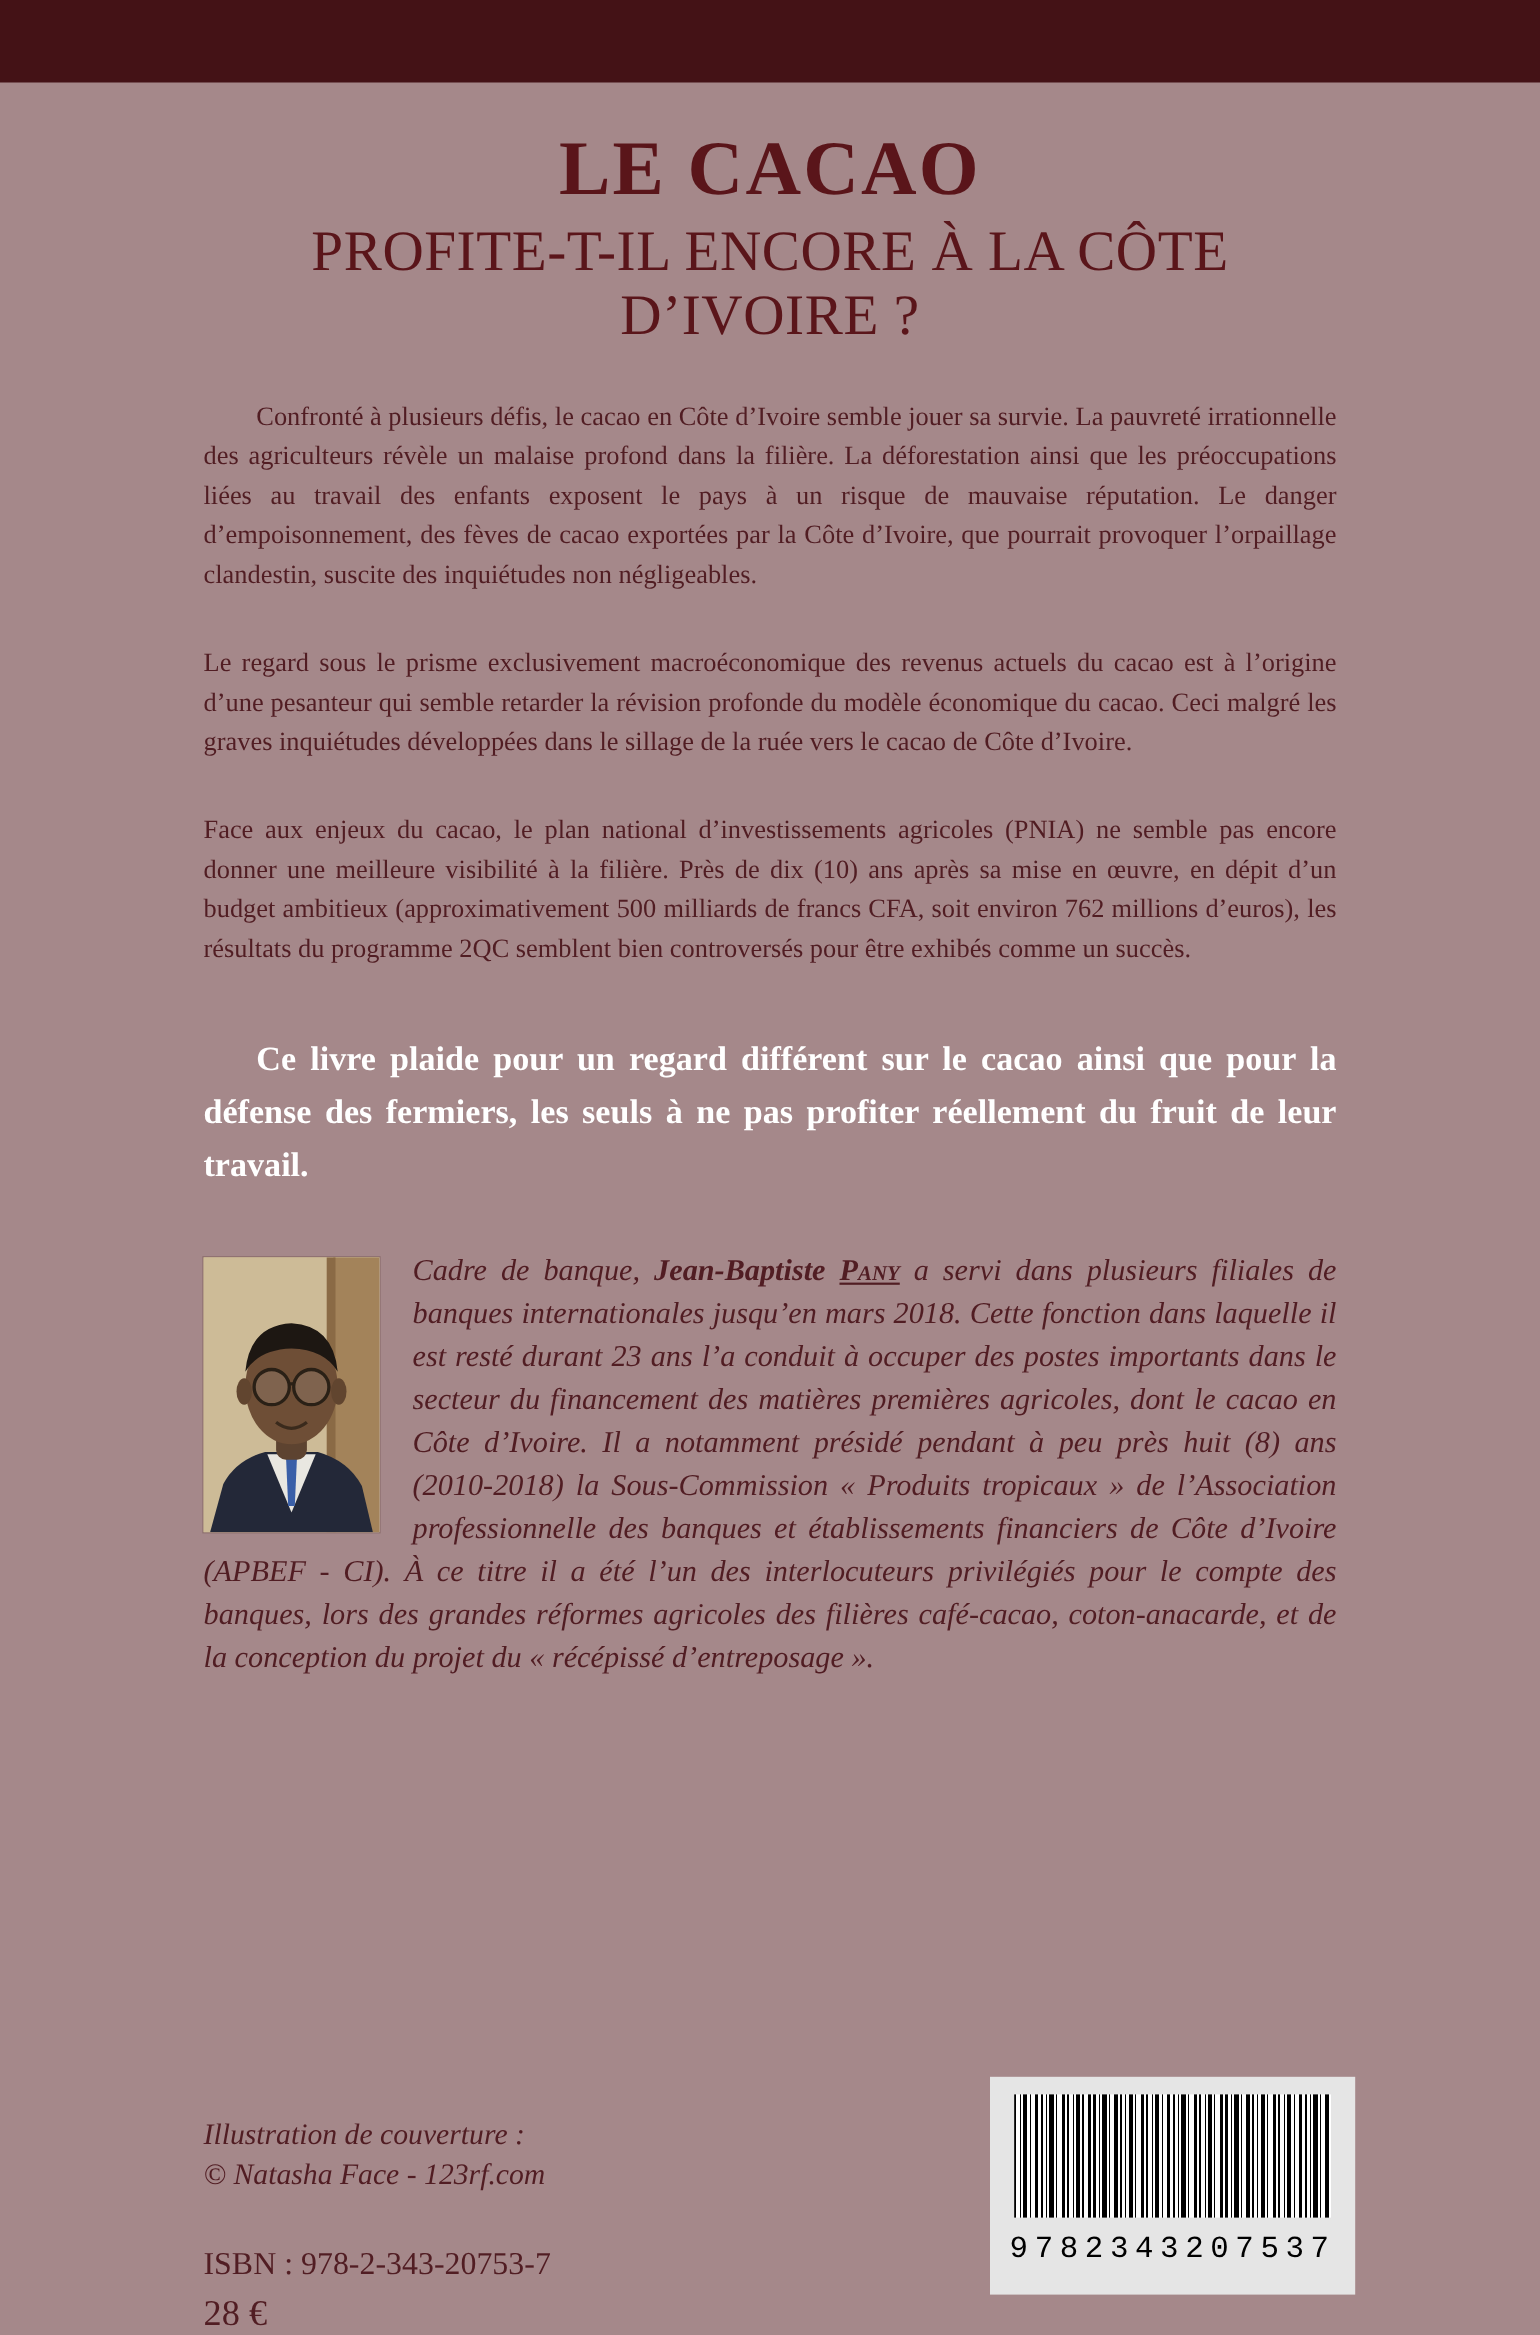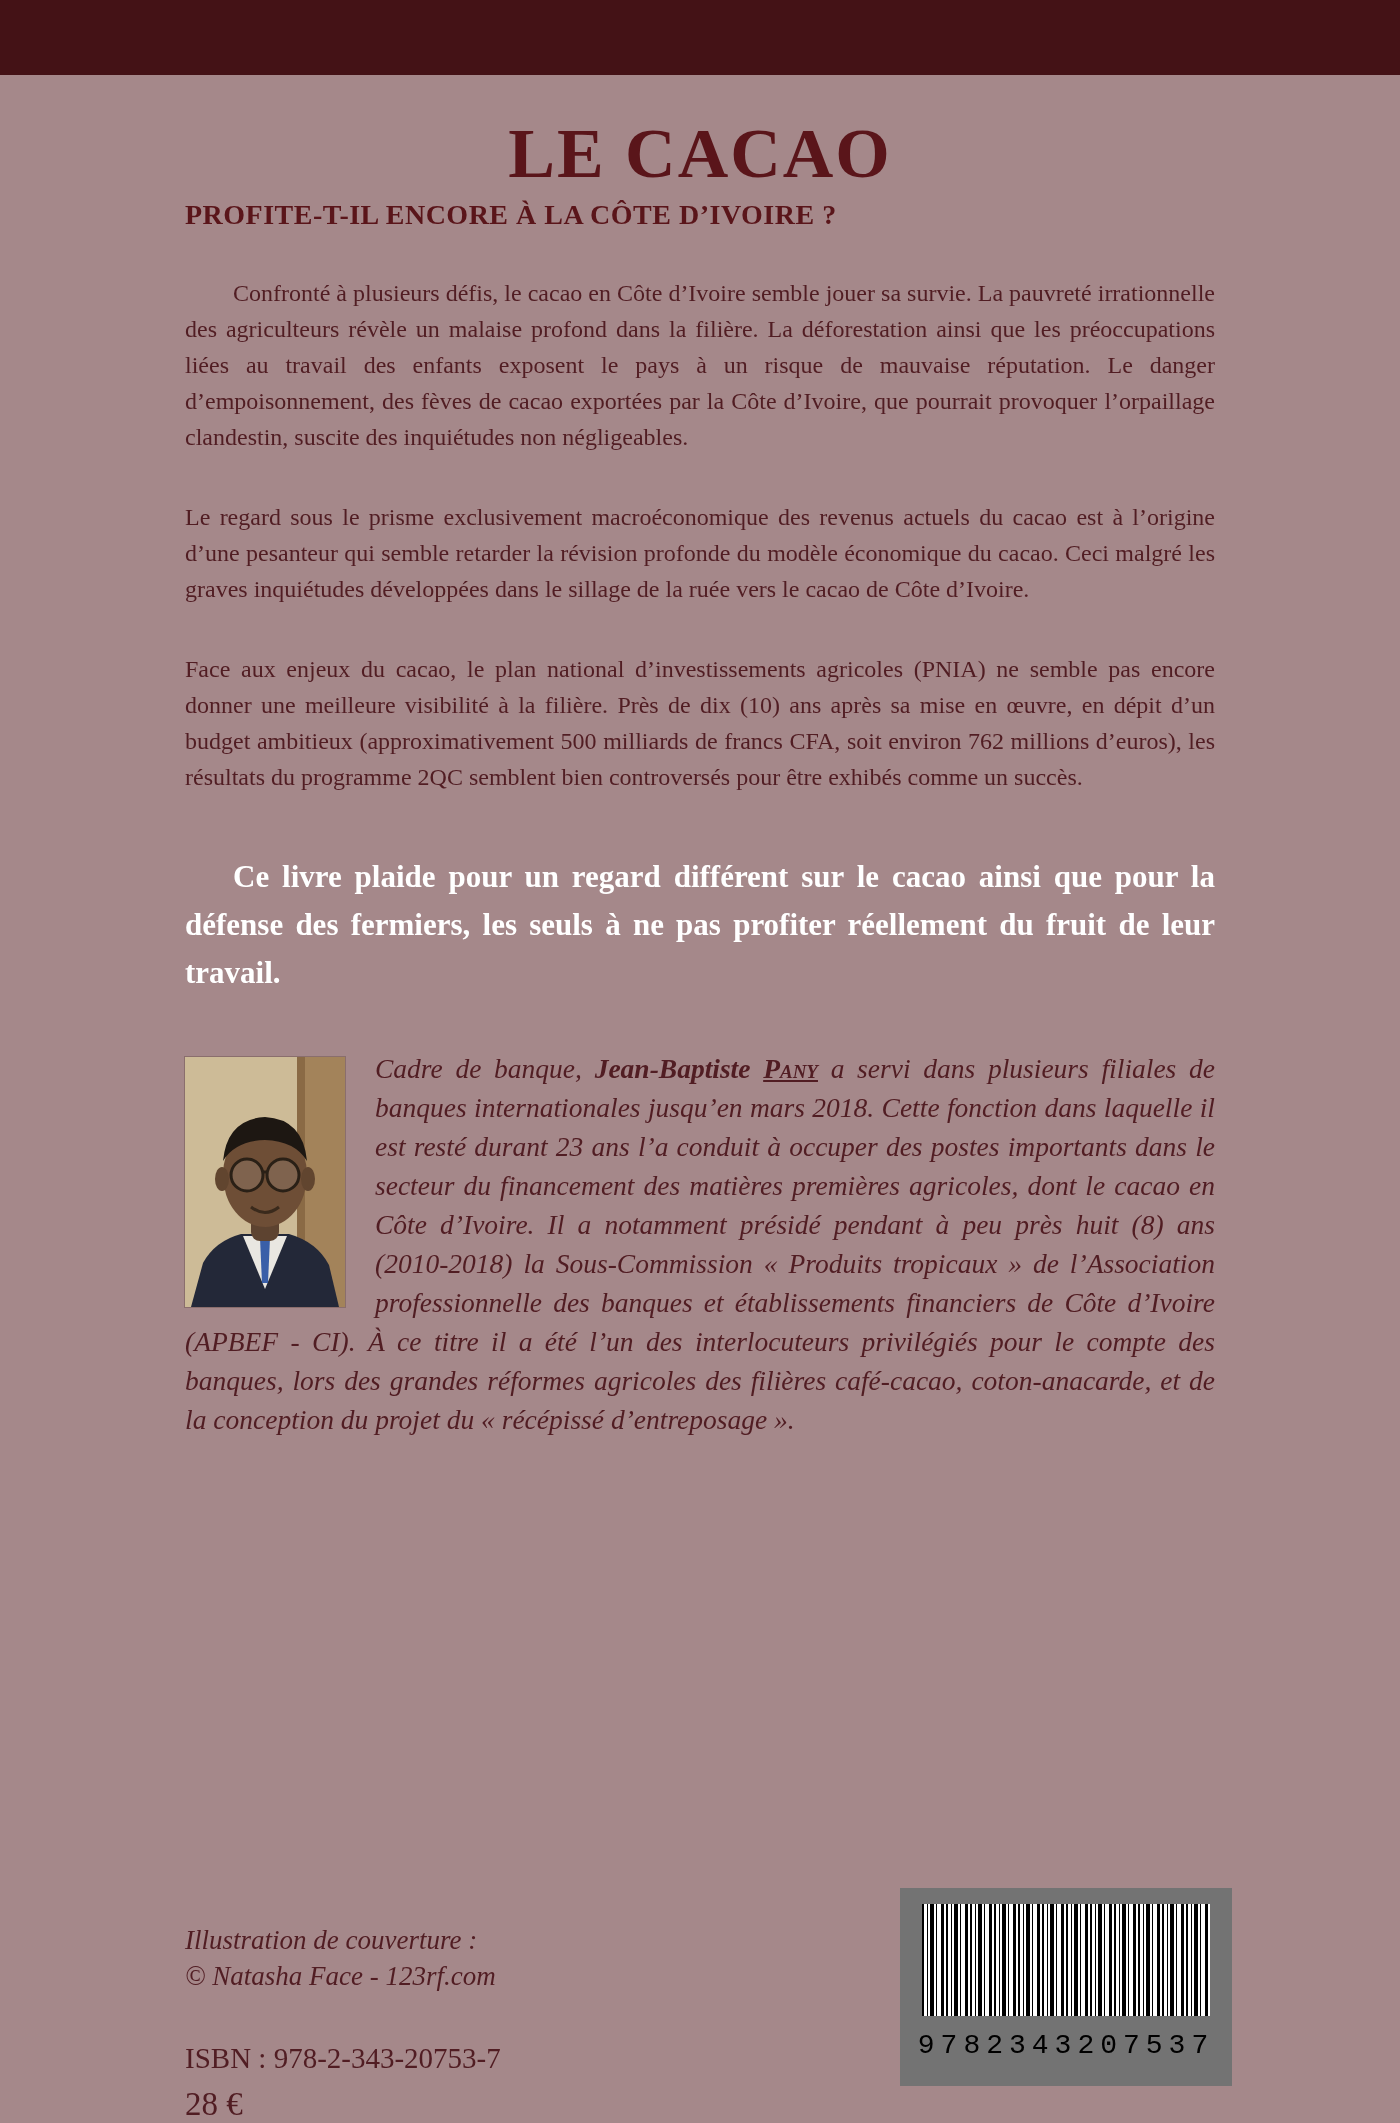--- a/index.html
+++ b/index.html
@@ -22,23 +22,23 @@
     margin-top: 42px;
     text-align: center;
     font-size: 70px;
     line-height: 1.05;
     font-weight: bold;
     color: #5a151a;
     letter-spacing: 2px;
   }
   .subtitle {
     margin-top: 8px;
-    text-align: left;
-    font-size: 28px;
-    font-weight: bold;
+    text-align: center;
+    font-size: 52px;
+    font-weight: normal;
     color: #5a151a;
     letter-spacing: 0.5px;
   }
 
   p.body-par {
     font-size: 24px;
     line-height: 1.5;
     text-align: justify;
     margin-top: 44px;
     color: #511d23;
@@ -102,21 +102,21 @@
     font-size: 33px;
     color: #511d23;
   }
 
   .barcode-box {
     position: absolute;
     right: 168px;
     top: 1888px;
     width: 332px;
     height: 198px;
-    background: #737373;
+    background: #e5e5e5;
   }
   .bars {
     height: 112px;
     margin: 16px 22px 0;
     background: repeating-linear-gradient(90deg,
       #000 0 2px,  #fff 2px 5px,
       #000 5px 6px,  #fff 6px 8px,
       #000 8px 12px, #fff 12px 14px,
       #000 14px 15px, #fff 15px 19px,
       #000 19px 22px, #fff 22px 24px);

